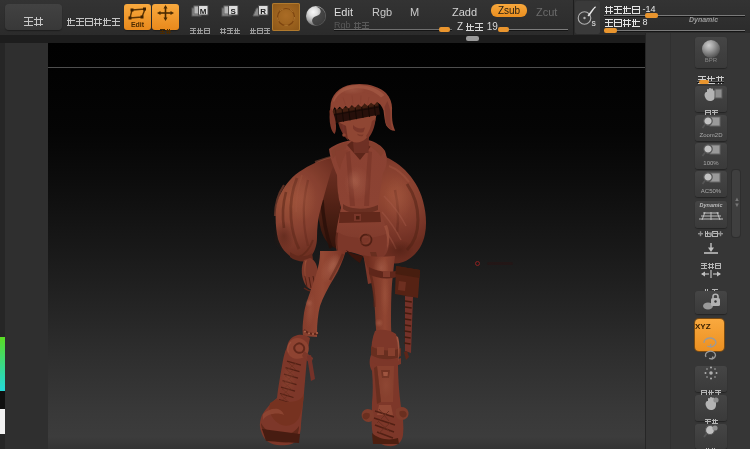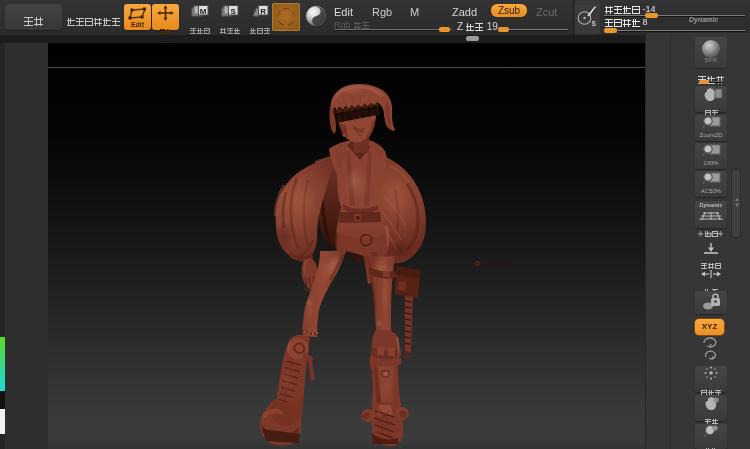--- a/index.html
+++ b/index.html
@@ -470,21 +470,21 @@
 <svg width="32" height="21">
         <g transform="translate(8,2)">
           <ellipse cx="5" cy="13" rx="5" ry="3.5" fill="#9a9a9a"></ellipse>
           <rect x="8" y="5" width="9" height="8" rx="1.5" fill="#b2b2b2"></rect>
           <path d="M10 5 V3.5 C10 0.5 15 0.5 15 3.5 V5" stroke="#b2b2b2" stroke-width="1.6" fill="none"></path>
           <circle cx="12.5" cy="8.5" r="1.2" fill="#333"></circle>
         </g>
       </svg>
 </div>
 
-<div class="abs" style="left:695px;top:319px;width:29px;height:16px;background:linear-gradient(#f9a93f,#ec9021);border-radius:4px;box-shadow:0 0 0 1px #7a4a10;text-align:center;line-height:16px;font-size:8px;font-weight:bold;color:#3b2204">XYZ</div>
+<div class="abs" style="left:695px;top:319px;width:29px;height:32px;background:linear-gradient(#f9a93f,#ec9021);border-radius:4px;box-shadow:0 0 0 1px #7a4a10;line-height:16px;font-size:8px;font-weight:bold;color:#3b2204">XYZ</div>
 
 <svg class="abs" style="left:700px;top:337px" width="22" height="26">
 <g stroke="#9a9a9a" stroke-width="1.3" fill="none">
 <path d="M4 6 A6 4.5 0 1 1 10 10"></path>
         <path d="M10 10 L7 9 M10 10 L11 7"></path>
 <path d="M6 20 A5 4 0 1 1 12 22"></path>
         <path d="M12 22 L9 21.4 M12 22 L13 19.4"></path>
 </g>
     </svg>
 

